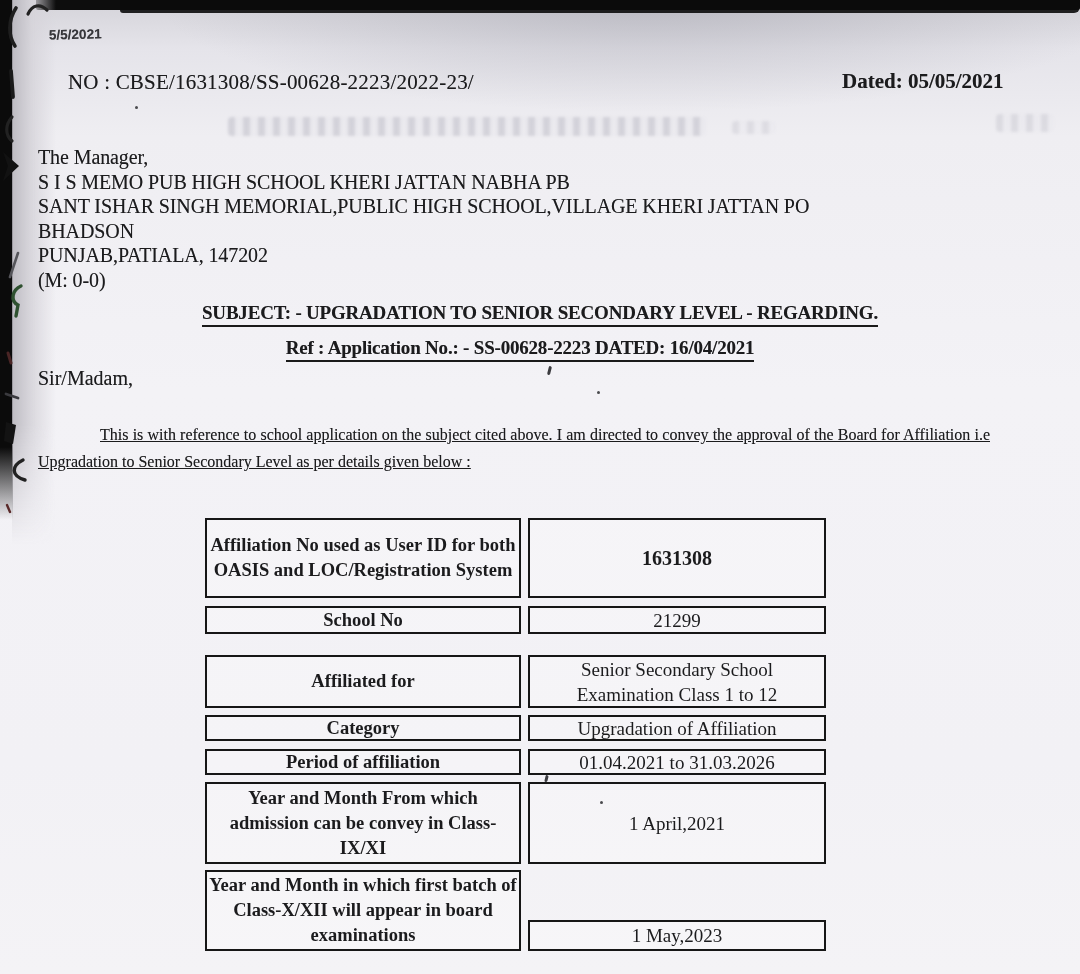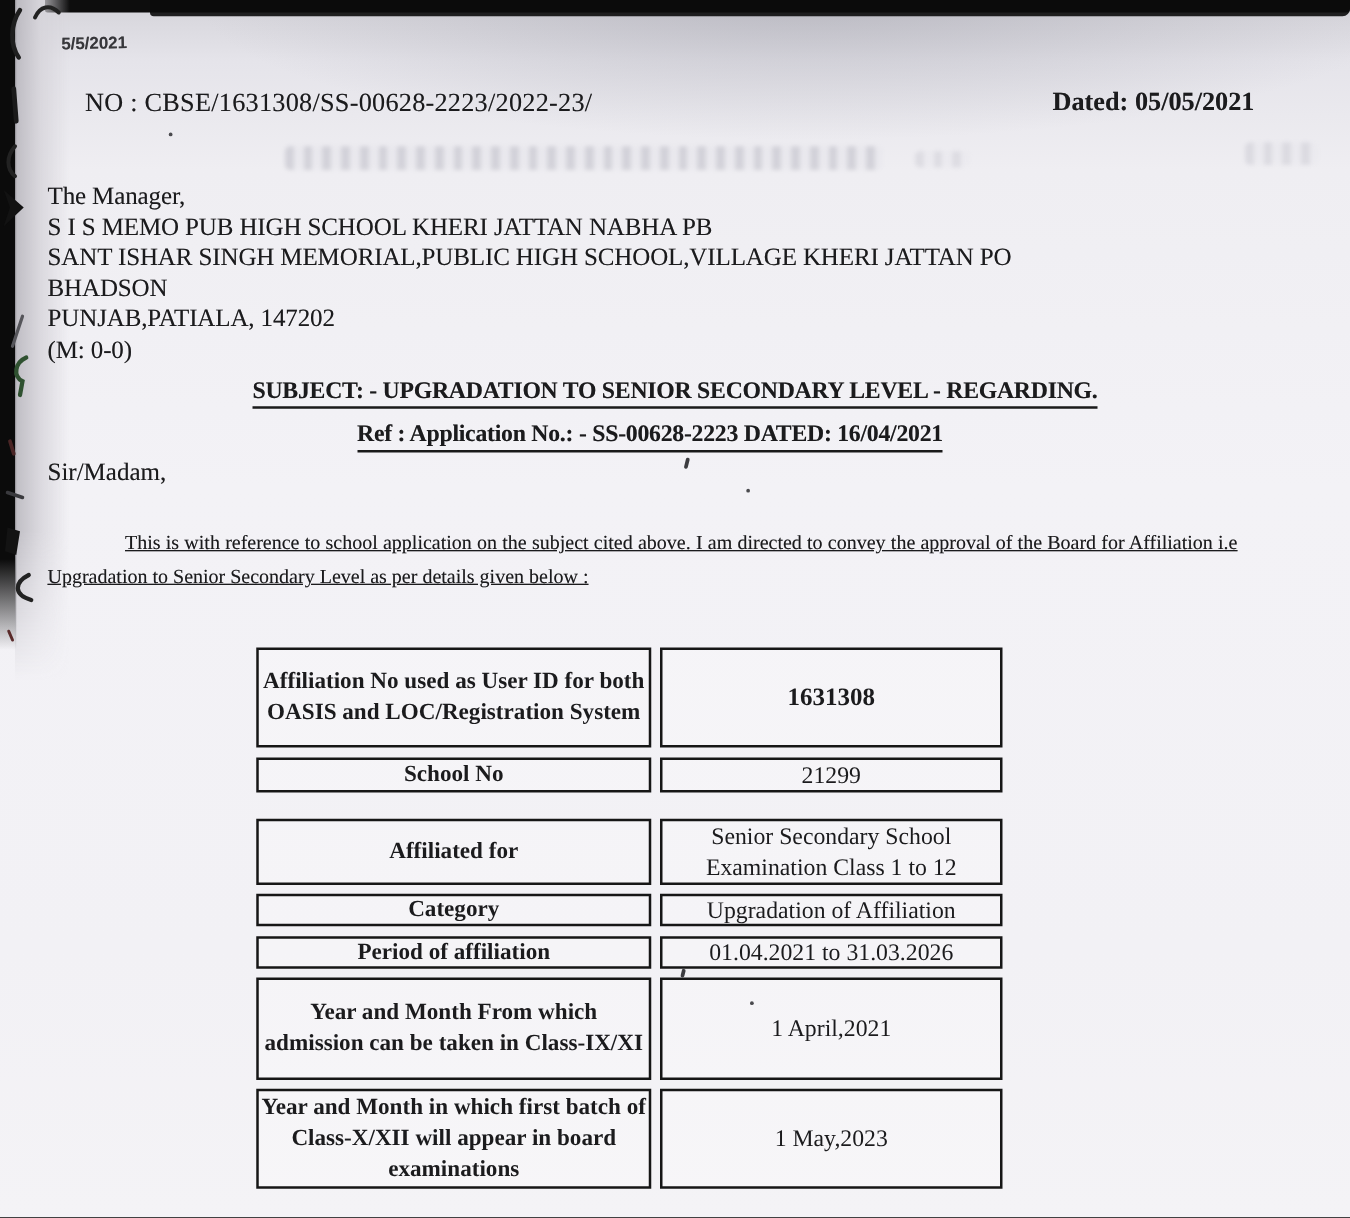--- a/index.html
+++ b/index.html
@@ -47,29 +47,29 @@
   .salutation{left:38px;top:367px;font-size:20px;}
   .body-par{left:38px;top:421px;width:952px;font-size:16px;line-height:27px;
     text-indent:62px;text-align:justify;text-decoration:underline;}
 
   
   .aff-table{position:absolute;left:205px;top:518px;width:653px;}
   .t-row{display:flex;gap:7px;}
   .t-cell{border:2px solid #161616;box-sizing:border-box;display:flex;flex-direction:column;
     align-items:center;justify-content:center;text-align:center;background:rgba(255,255,255,.25);}
   .t-label{width:316px;font-weight:bold;font-size:18.5px;line-height:25px;padding:1px 2px;}
-  .t-value{width:274px;font-size:19px;line-height:25px;padding:1px 4px;}
+  .t-value{width:298px;font-size:19px;line-height:25px;padding:1px 4px;}
   .v-bold{font-weight:bold;font-size:20px;}
   .r1{height:80px;margin-bottom:8px;}
   .r2{height:28px;margin-bottom:21px;}
   .r3{height:53px;margin-bottom:7px;}
   .r4{height:26px;margin-bottom:8px;}
   .r5{height:26px;margin-bottom:7px;font-family:Liberation Serif, serif;}
   .r6{height:82px;margin-bottom:7px;}
-  .r7{height:80px;margin-bottom:0;}
+  .r7{height:80px;margin-bottom:0;align-items:flex-end;}
 
   
   .speck{position:absolute;background:#4a4a4e;border-radius:50%;}
   .speck-dot{width:3px;height:3px;}
   .speck-tick{width:2.5px;height:9px;border-radius:2px;transform:rotate(14deg);background:#3c3c40;}
   .scribbles{position:absolute;left:0;top:0;}
 </style>
 </head>
 <body>
 
@@ -137,21 +137,21 @@
     </div>
     <div class="t-row r4">
       <div class="t-cell t-label">Category</div>
       <div class="t-cell t-value">Upgradation of Affiliation</div>
     </div>
     <div class="t-row r5">
       <div class="t-cell t-label">Period of affiliation</div>
       <div class="t-cell t-value">01.04.2021 to 31.03.2026</div>
     </div>
     <div class="t-row r6">
-      <div class="t-cell t-label">Year and Month From which admission can be taken in Class-IX/XI</div>
+      <div class="t-cell t-label">Year and Month From which admission can be convey in Class-IX/XI</div>
       <div class="t-cell t-value">1 April,2021</div>
     </div>
     <div class="t-row r7">
       <div class="t-cell t-label">Year and Month in which first batch of Class-X/XII will appear in board examinations</div>
       <div class="t-cell t-value">1 May,2023</div>
     </div>
   </div>
 
   <div class="speck speck-dot" style="left:135px;top:106px;"></div>
   <div class="speck speck-tick" style="left:548px;top:366px;"></div>

